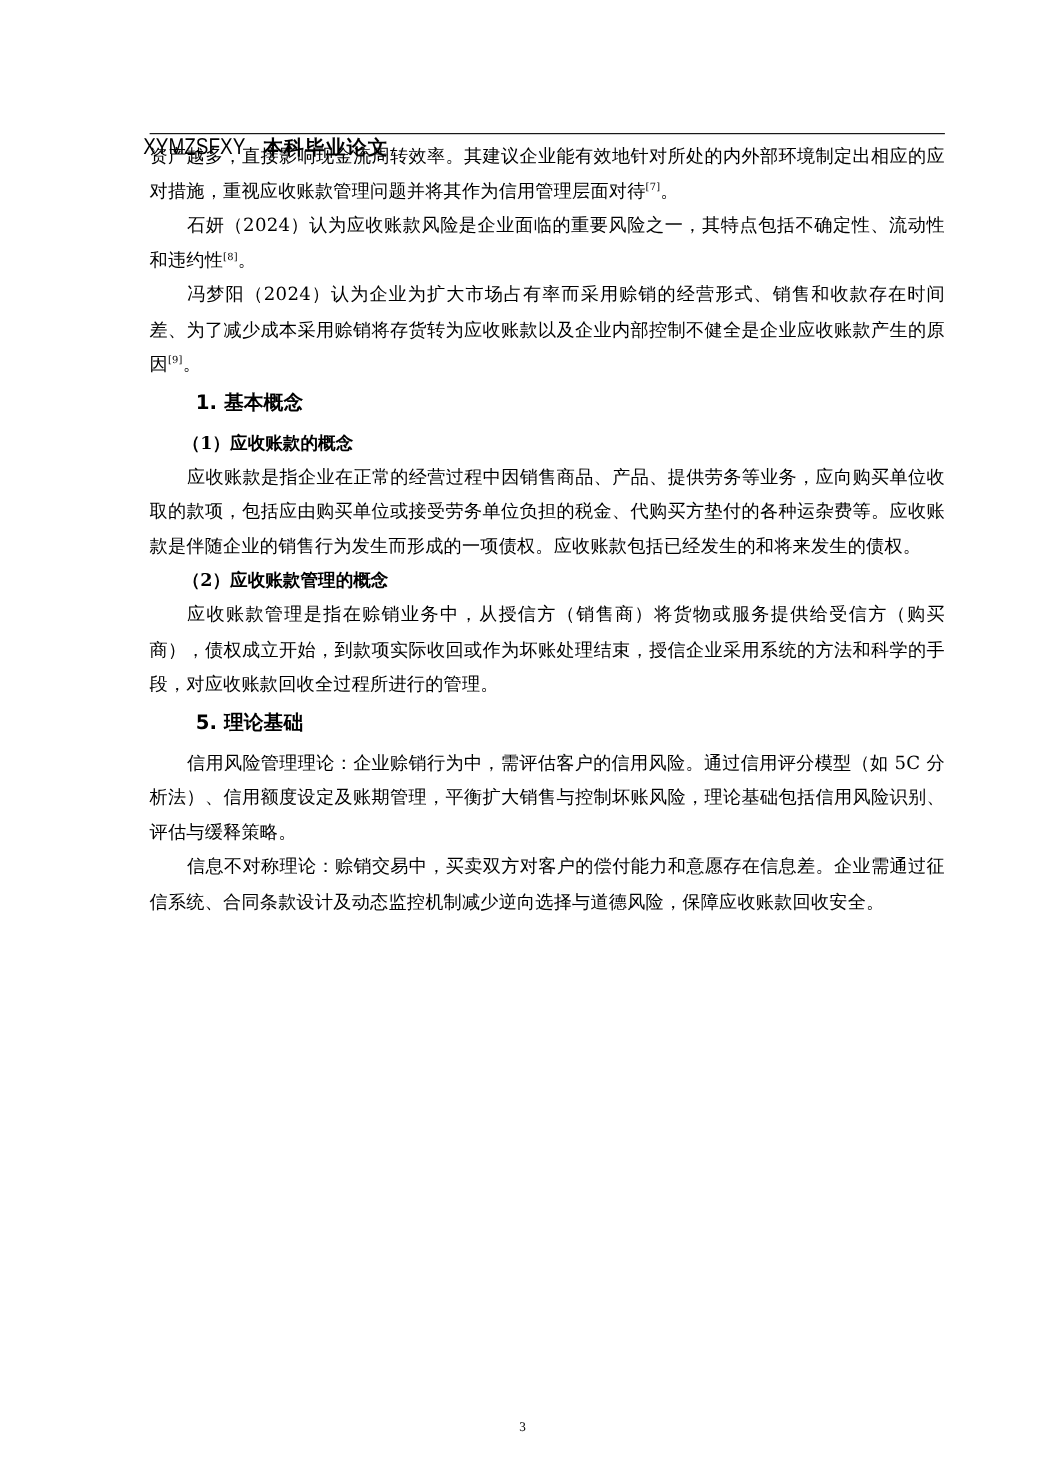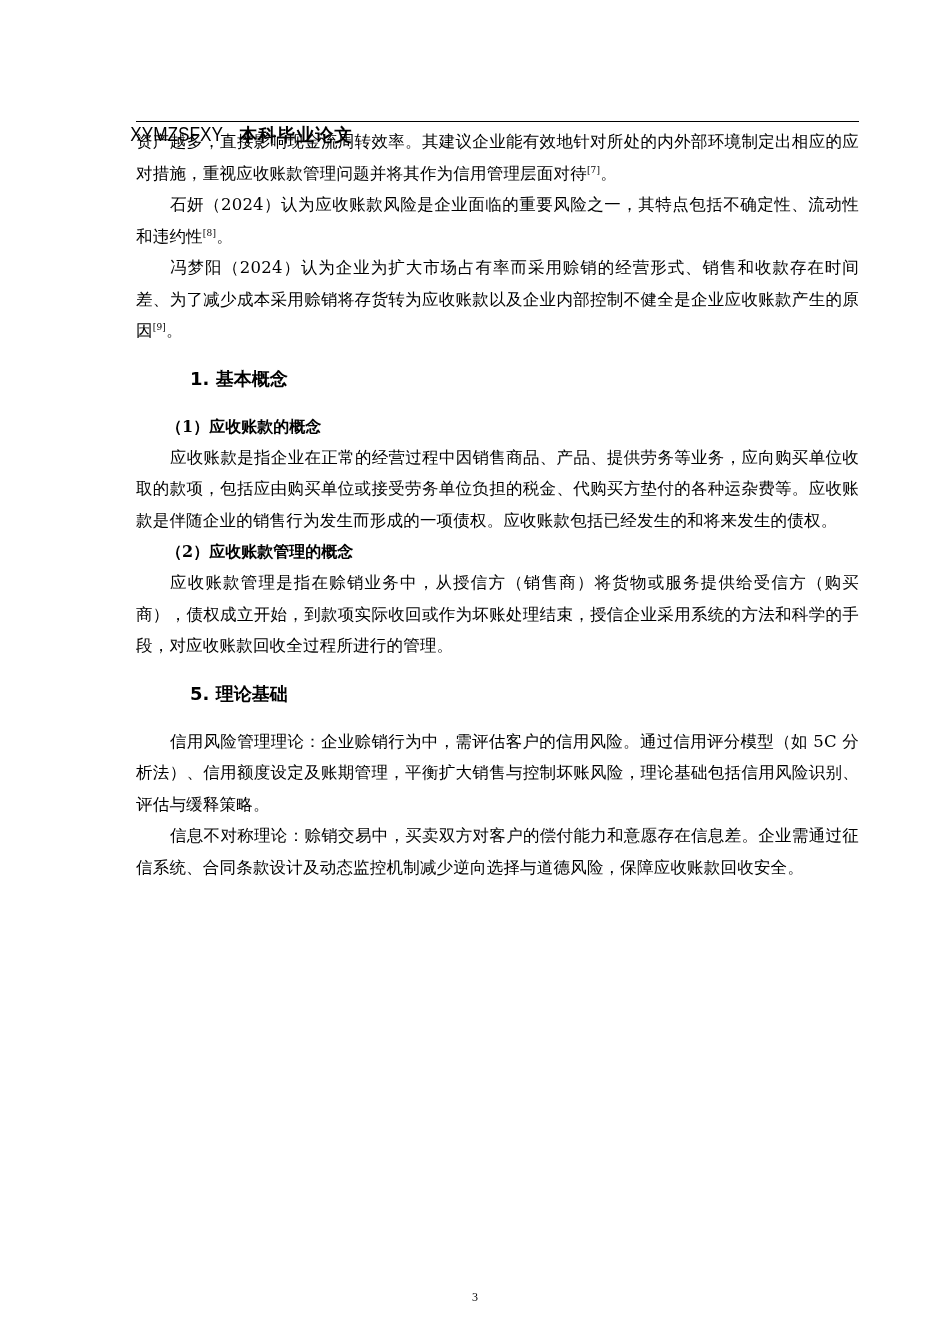--- a/index.html
+++ b/index.html
@@ -79,21 +79,21 @@
       font-size: 19.5px;
       line-height: 32px;
       margin: 0;
       padding-left: 36px;
       letter-spacing: 0.3px;
     }
     .h3 {
       font-family: "DejaVu Sans", "Liberation Sans", sans-serif;
       font-size: 18px;
       line-height: 32px;
-      margin: 16px;
+      margin: 4px;
       padding-left: 38px;
     }
     .h4 {
       font-size: 16px;
       line-height: 31px;
       margin: 0;
       padding-left: 30px;
     }
     .page-number {
       position: absolute;

